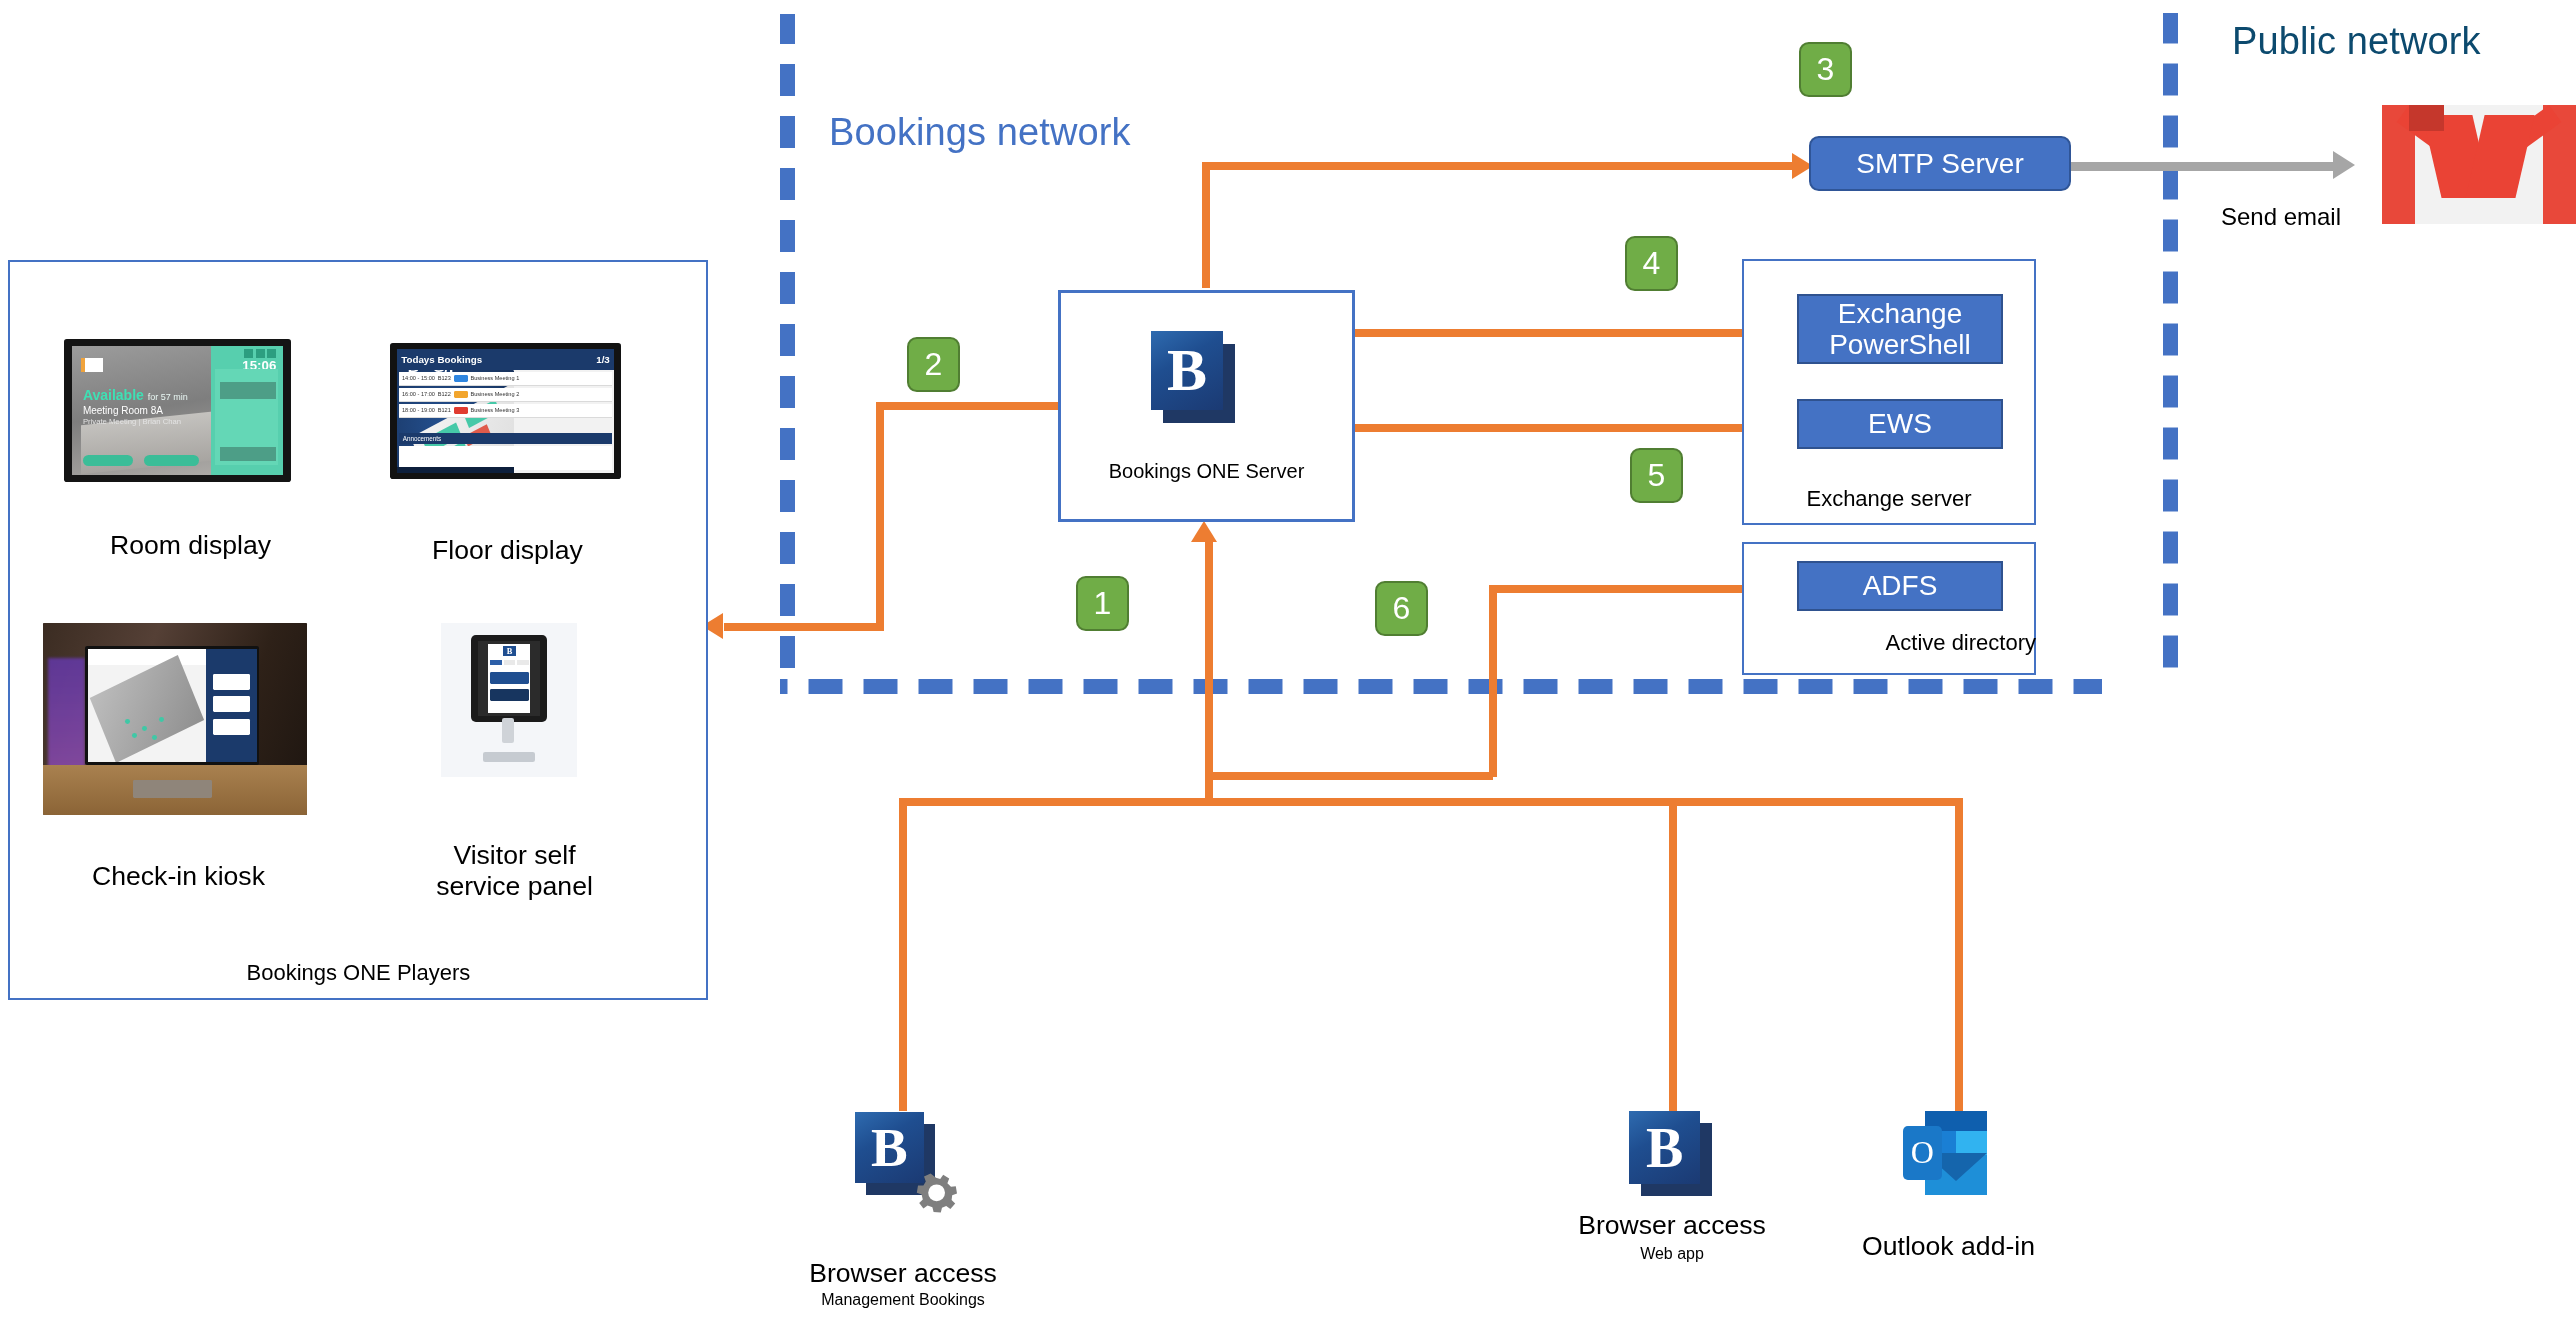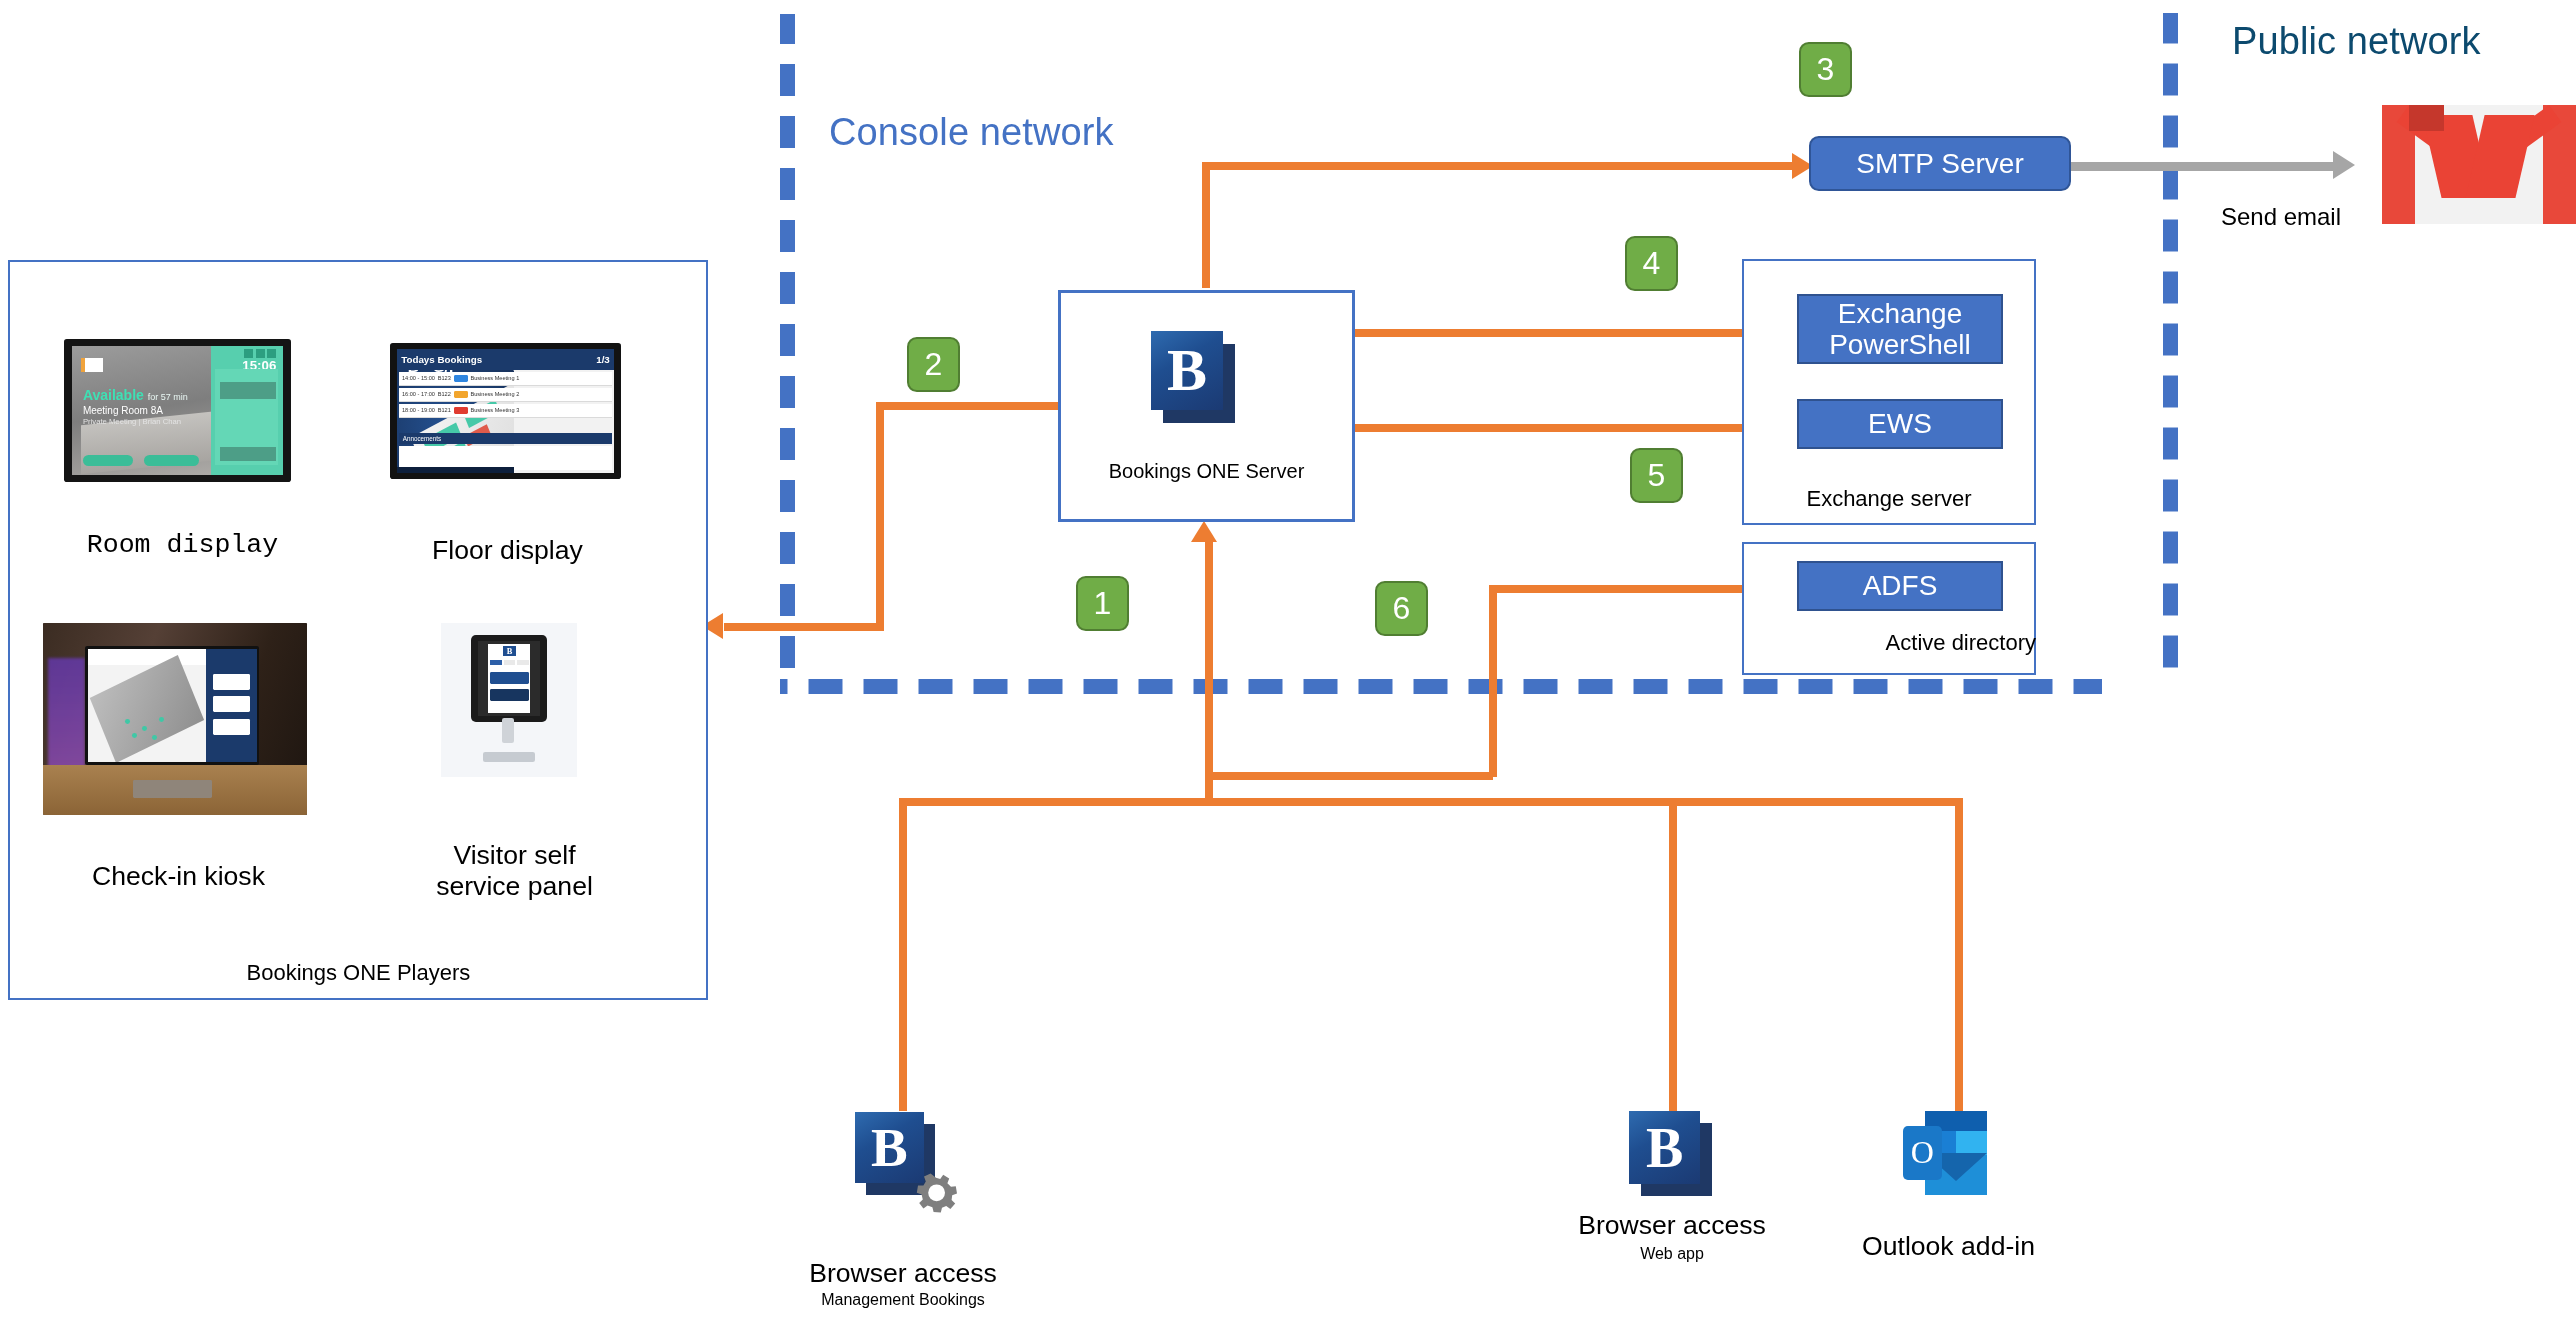--- a/index.html
+++ b/index.html
@@ -158,21 +158,21 @@
 </style>
 </head>
 <body>
 
 <div id="stage">
 
   <div class="vdash" style="left:780px;top:14px;height:672px;"></div>
   <div class="vdash" style="left:2163px;top:12.6px;height:673px;"></div>
   <div class="hdash" style="left:780px;top:679px;width:1322px;"></div>
 
-  <div class="netlabel internal abs" style="left:829px;top:111px;">Console network</div>
+  <div class="netlabel internal abs" style="left:829px;top:111px;">Bookings network</div>
   <div class="netlabel public abs" style="left:2232px;top:19.6px;">Public network</div>
 
   <div class="oline ovt" style="left:1202px;top:162px;height:126px;"></div>
   <div class="oline ohz" style="left:1202px;top:162px;width:591px;"></div>
   <div class="arrow-r" style="left:1792px;top:153px;"></div>
 
   <div class="gline" style="left:2055px;top:162px;width:280px;"></div>
   <div class="arrow-r-gray" style="left:2333px;top:151px;"></div>
   <div class="cap mid abs" style="left:2183px;top:203px;width:196px;">Send email</div>
 
@@ -259,21 +259,21 @@
       </div>
       <div class="rm">Meeting Room 8A</div>
       <div class="sub">Private Meeting  |  Brian Chan</div>
       <div class="sidecal"></div>
       <div class="sideblk" style="top:28%;height:13%;"></div>
       <div class="sideblk" style="top:78%;height:11%;"></div>
       <div class="btn" style="left:5%;width:24%;"></div>
       <div class="btn" style="left:34%;width:26%;"></div>
     </div>
   </div>
-  <div class="cap abs" style="left:32px;top:530px;width:301px;font-family:Liberation Mono, monospace;">Room display</div>
+  <div class="cap abs" style="left:40px;top:530px;width:301px;">Room display</div>
 
   <div class="screen floordisp" style="left:390px;top:343px;width:231px;height:136px;">
     <div class="inner">
       <div class="left"></div>
       <div class="map">
         <div class="mapblk" style="left:8%;top:14%;width:30%;height:26%;"></div>
         <div class="mapblk" style="left:46%;top:10%;width:28%;height:24%;"></div>
         <div class="mapblk" style="left:12%;top:50%;width:26%;height:24%;"></div>
         <div class="mapred" style="left:40%;top:42%;width:20%;height:20%;"></div>
       </div>

